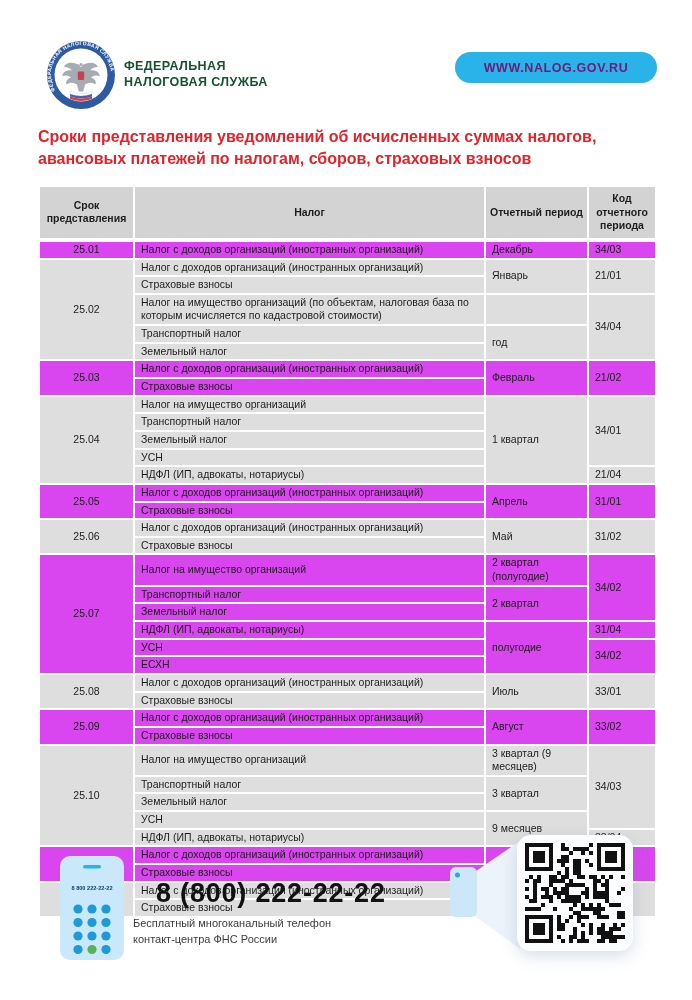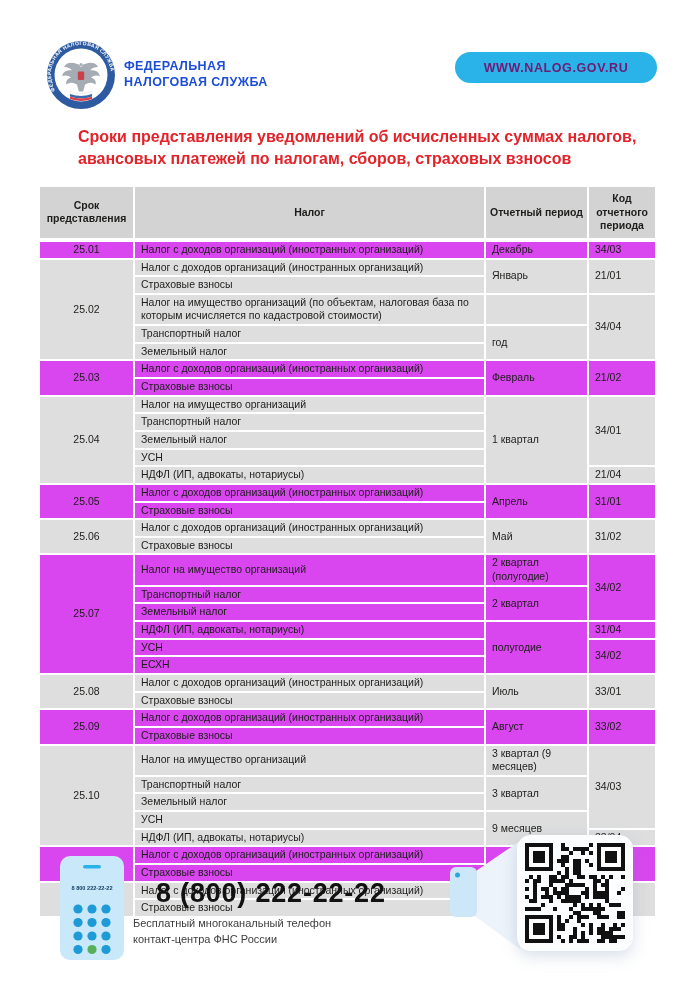--- a/index.html
+++ b/index.html
@@ -3,29 +3,29 @@
 <meta charset="utf-8">
 <style>
   html,body{margin:0;padding:0;background:#ffffff;}
   body{width:692px;height:1000px;position:relative;overflow:hidden;
        font-family:"Liberation Sans","DejaVu Sans",sans-serif;color:#1f1f1f;}
   .page{position:absolute;inset:0;background:#fff;}
 
   
   .logo-wrap{position:absolute;left:46px;top:40px;width:70px;height:70px;}
   .org-name{position:absolute;left:124px;top:58px;font-size:12.5px;font-weight:bold;
-            color:#1d4ed8;letter-spacing:.4px;line-height:1.3;text-transform:uppercase;}
+            color:#14532d;letter-spacing:.4px;line-height:1.3;text-transform:uppercase;}
   .site-btn{position:absolute;right:35px;top:52px;width:202px;height:31px;background:#29b3e9;
             border-radius:16px;color:#701a75;font-weight:bold;font-size:12.5px;letter-spacing:.6px;
             display:flex;align-items:center;justify-content:center;border:none;cursor:pointer;}
 
   
   .title{position:absolute;left:38px;top:126px;width:625px;font-size:16px;font-weight:bold;
          color:#e2232a;line-height:1.35;}
-  .title span{display:block;margin-left:40px;}
+  .title span{display:block;}
 
   
   table.tbl{position:absolute;left:38px;top:185px;width:617px;border-collapse:collapse;table-layout:fixed;}
   .tbl th,.tbl td{border:2px solid #fff;vertical-align:middle;}
   .tbl thead th{background:#d3d3d3;font-size:10.5px;font-weight:bold;color:#1d1d1b;
                 padding:5px 4px;line-height:1.3;text-align:center;border-bottom:4px solid #fff;}
   .tbl td{font-size:10.5px;line-height:1.3;padding:1px 6px;height:13px;color:#1d1d1b;}
   .tbl tr.shade-dark td{background:#d946ef;}
   .tbl tr.shade-light td{background:#dedede;}
   .tbl td.col-deadline{text-align:center;}

